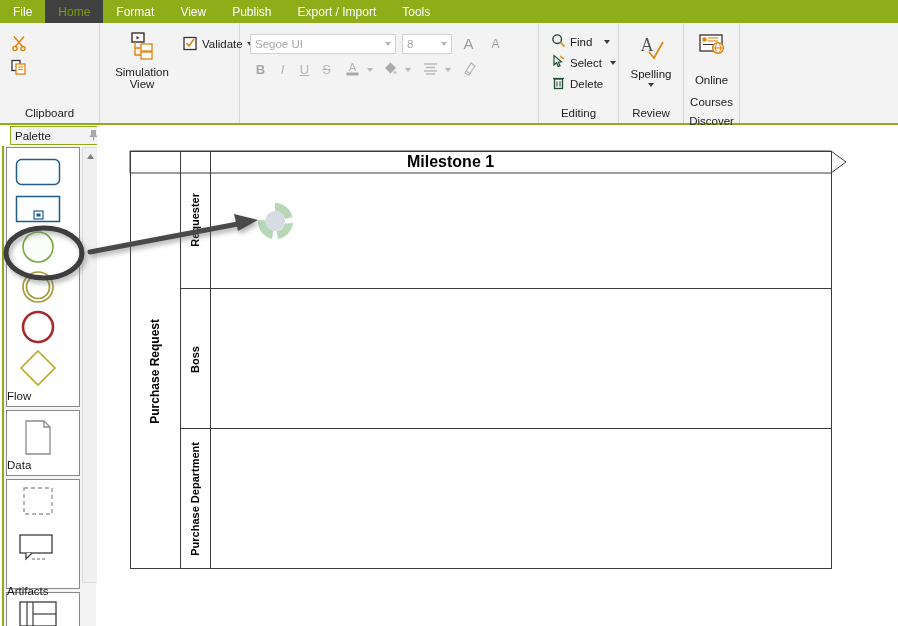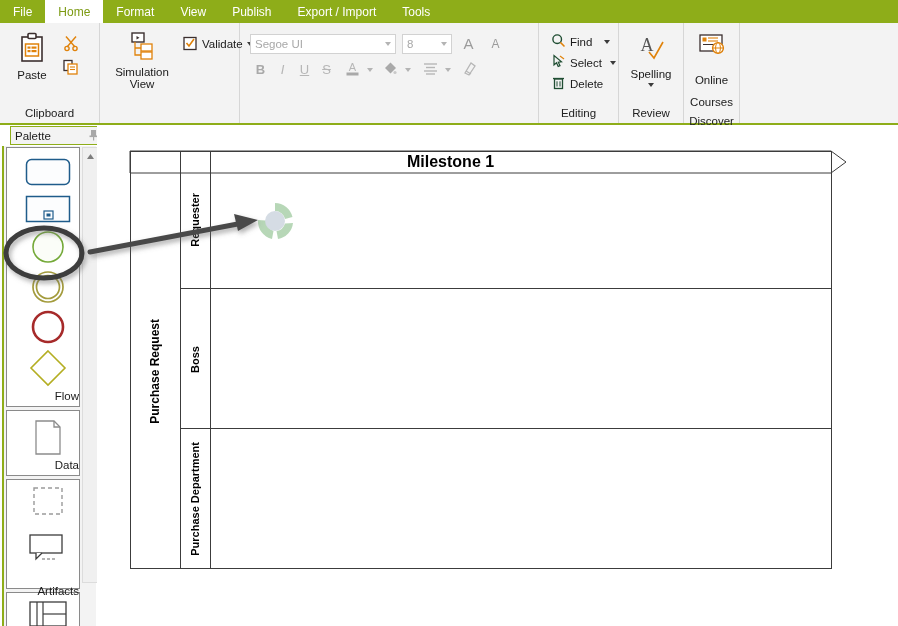--- a/index.html
+++ b/index.html
@@ -17,21 +17,21 @@
     position: absolute; left: 0; top: 0; width: 898px; height: 23px;
     background: #8ead19;
     display: flex; align-items: stretch;
   }
   .menu-tab {
     display: flex; align-items: center; justify-content: center;
     padding: 0 13px; height: 23px;
     font-size: 12px; color: #ffffff; white-space: nowrap;
     cursor: default;
   }
-  .menu-tab.active { background: #ffffff; color: #7c9a12; }
+  .menu-tab.active { background: #404040; color: #7c9a12; }
 
   
   .ribbon {
     position: absolute; left: 0; top: 23px; width: 898px; height: 102px;
     background: #f3f3f3;
     border-bottom: 2px solid #8ead19;
     display: flex; align-items: stretch;
   }
   .rgroup {
     position: relative;
@@ -91,21 +91,21 @@
   .pal-scroll .uparrow {
     position: absolute; left: 1px; top: 1px; width: 12px; height: 14px;
     display: flex; align-items: center; justify-content: center;
     background: #f0f0f0;
   }
   .pal-sections {
     position: absolute; left: 2px; top: 1px; width: 74px; bottom: 0;
   }
   .pal-section {
     background: #ffffff; border: 1px solid #8a8a8a; margin-bottom: 3px;
-    display: flex; flex-direction: column; align-items: flex-end;
+    display: flex; flex-direction: column; align-items: flex-start;
     padding: 6px 0 0 0;
   }
   .pal-item {
     width: 62px; height: 42px; display: flex; align-items: center; justify-content: center;
     cursor: default;
   }
   .pal-label { font-size: 11.5px; color: #1a1a1a; padding: 1px 0 4px 0; }
 
   
   .canvas {
@@ -136,34 +136,20 @@
     <div class="menu-tab">View</div>
     <div class="menu-tab">Publish</div>
     <div class="menu-tab">Export / Import</div>
     <div class="menu-tab">Tools</div>
   </div>
 
   <div class="ribbon">
 
     <div class="rgroup" style="width:100px;">
       <div class="rgroup-body">
-        <div class="bigbtn" style="min-width:52px;">
-          <span>
-            <svg width="34" height="34" viewBox="0 0 34 34">
-              <rect x="7" y="6" width="20" height="24" fill="#fff" stroke="#3b2f2f" stroke-width="1.6"></rect>
-              <rect x="13" y="2.5" width="8" height="5" rx="1" fill="#fff" stroke="#3b2f2f" stroke-width="1.6"></rect>
-              <rect x="10.5" y="13" width="13" height="12" fill="#fff" stroke="#e0820a" stroke-width="1.5"></rect>
-              <rect x="12.5" y="15.5" width="3" height="2.2" fill="#e0820a"></rect>
-              <rect x="16.5" y="15.5" width="5" height="2.2" fill="#e0820a"></rect>
-              <rect x="12.5" y="19" width="3" height="2.2" fill="#e0820a"></rect>
-              <rect x="16.5" y="19" width="5" height="2.2" fill="#e0820a"></rect>
-            </svg>
-          </span>
-          <span class="lbl">Paste</span>
-        </div>
         <div class="icol" style="padding-top:4px;">
           <div class="smallbtn">
             <span>
               <svg width="18" height="18" viewBox="0 0 18 18">
                 <line x1="4" y1="2.5" x2="13" y2="13" stroke="#e0820a" stroke-width="1.4"></line>
                 <line x1="14" y1="2.5" x2="5" y2="13" stroke="#e0820a" stroke-width="1.4"></line>
                 <circle cx="5" cy="14.5" r="2.1" fill="none" stroke="#e0820a" stroke-width="1.4"></circle>
                 <circle cx="13" cy="14.5" r="2.1" fill="none" stroke="#e0820a" stroke-width="1.4"></circle>
               </svg>
             </span>

